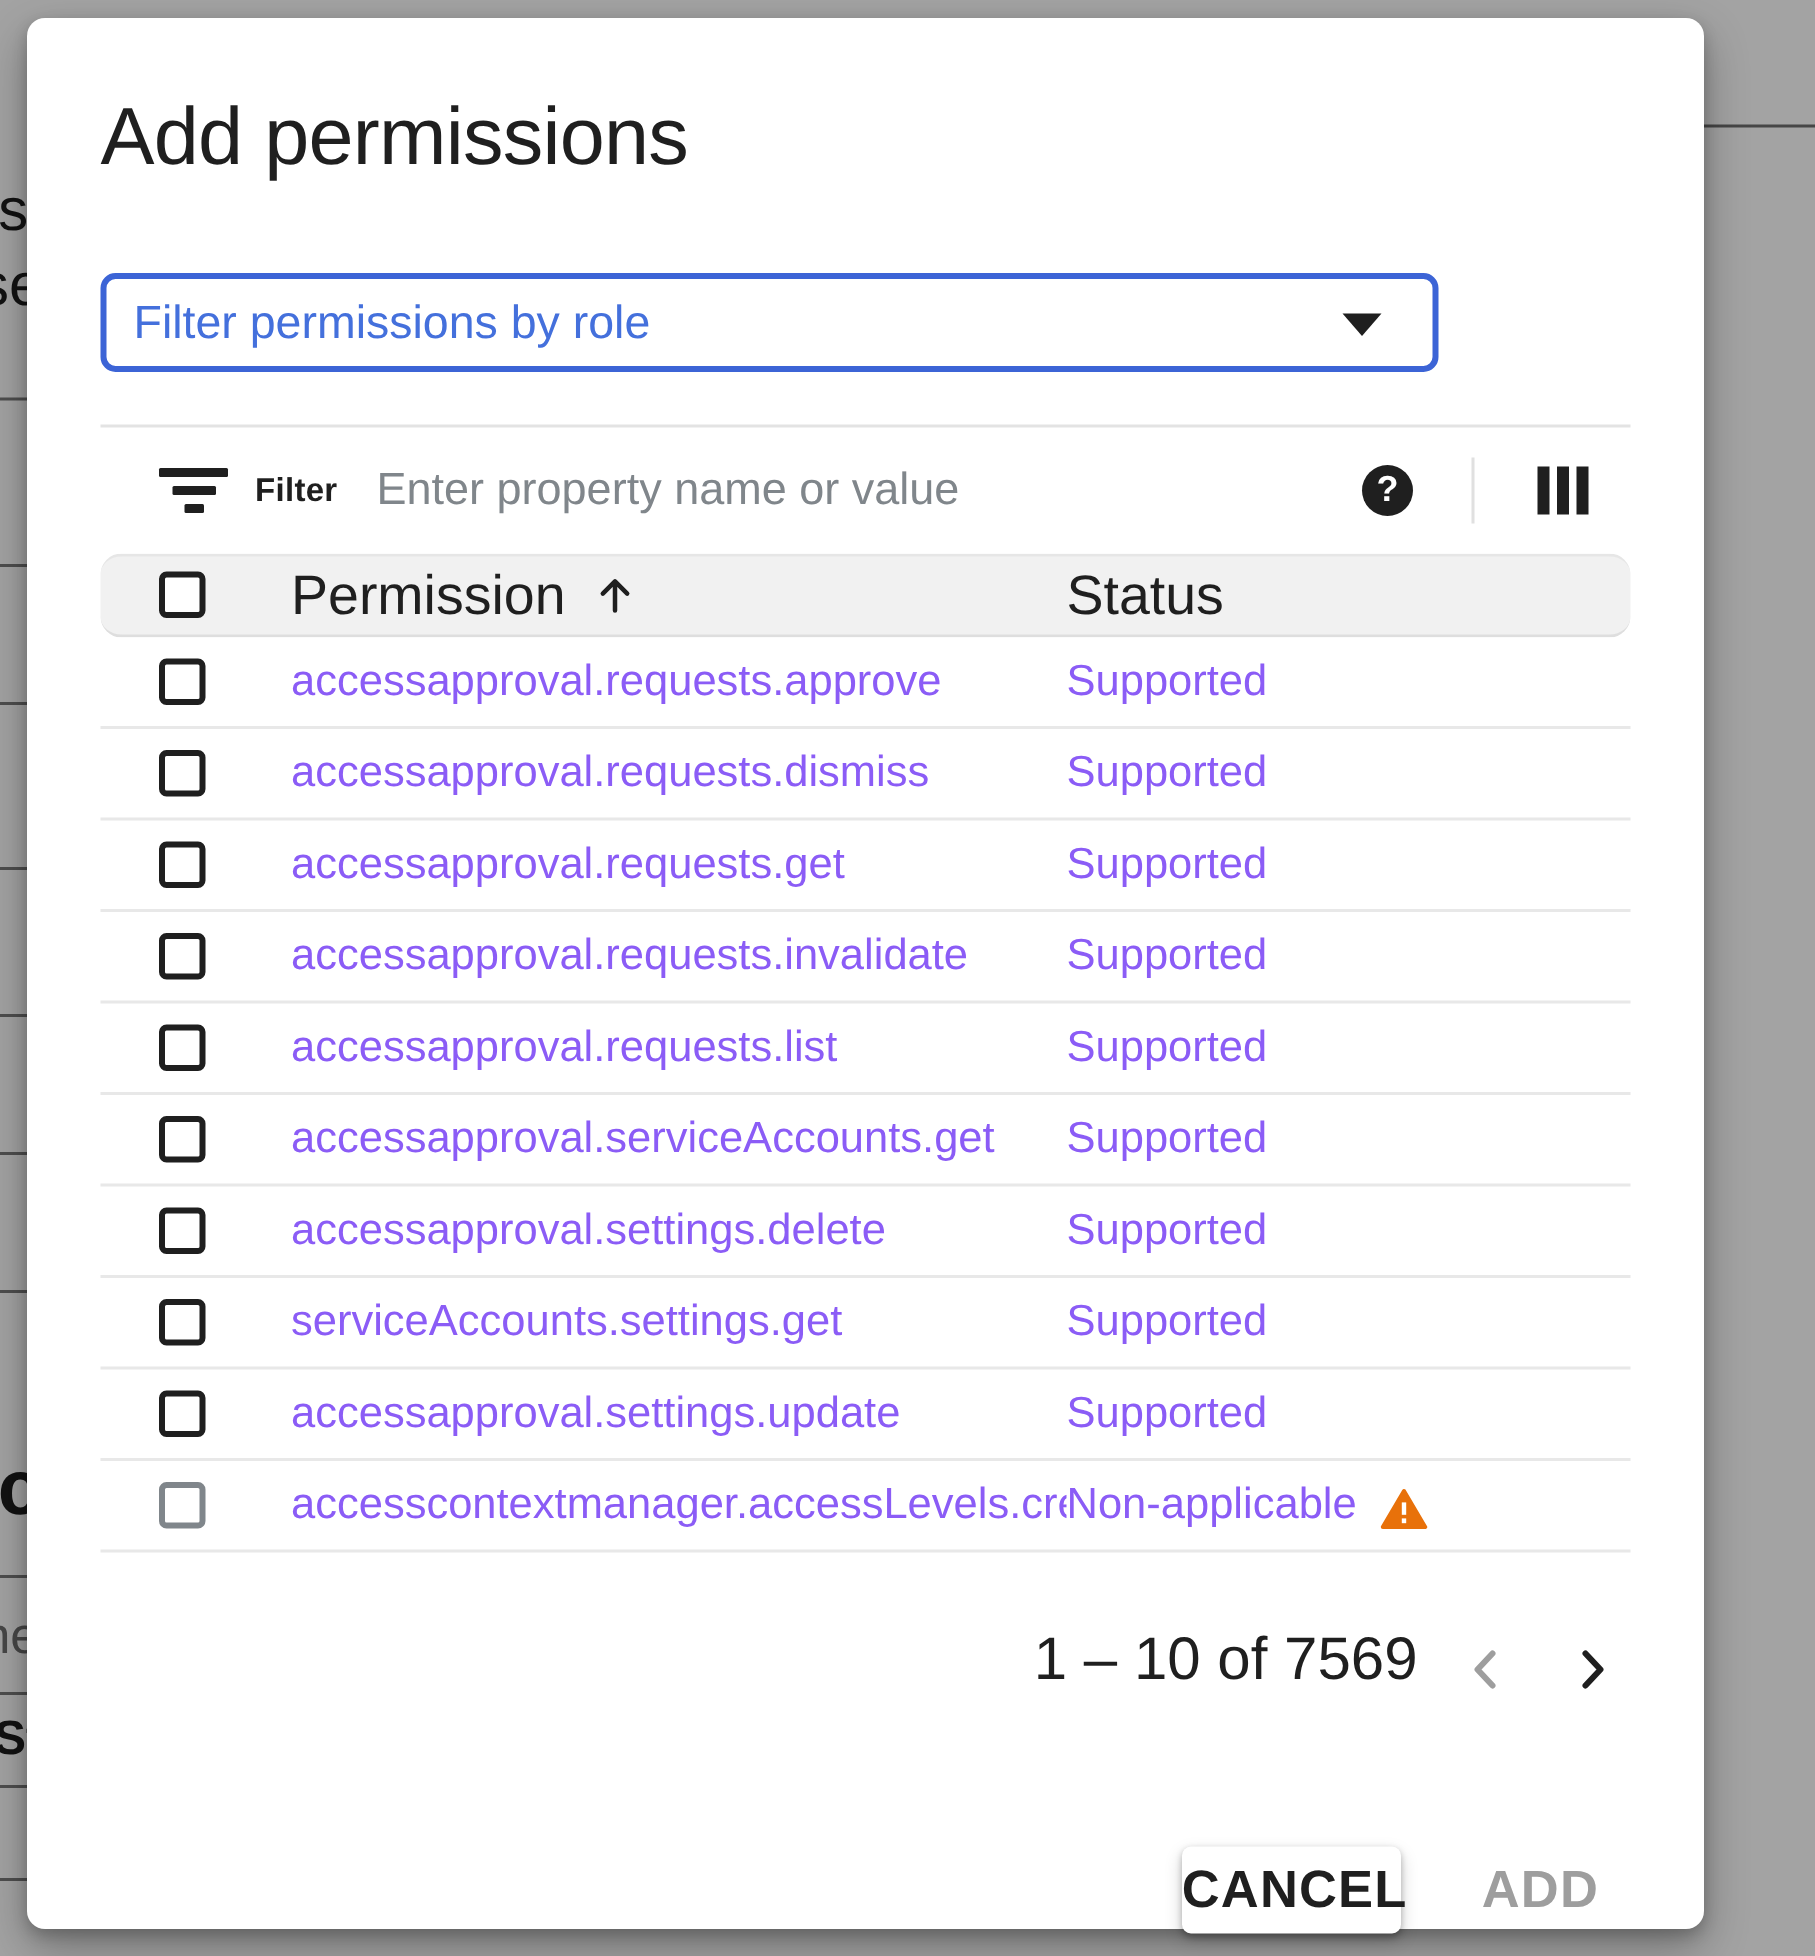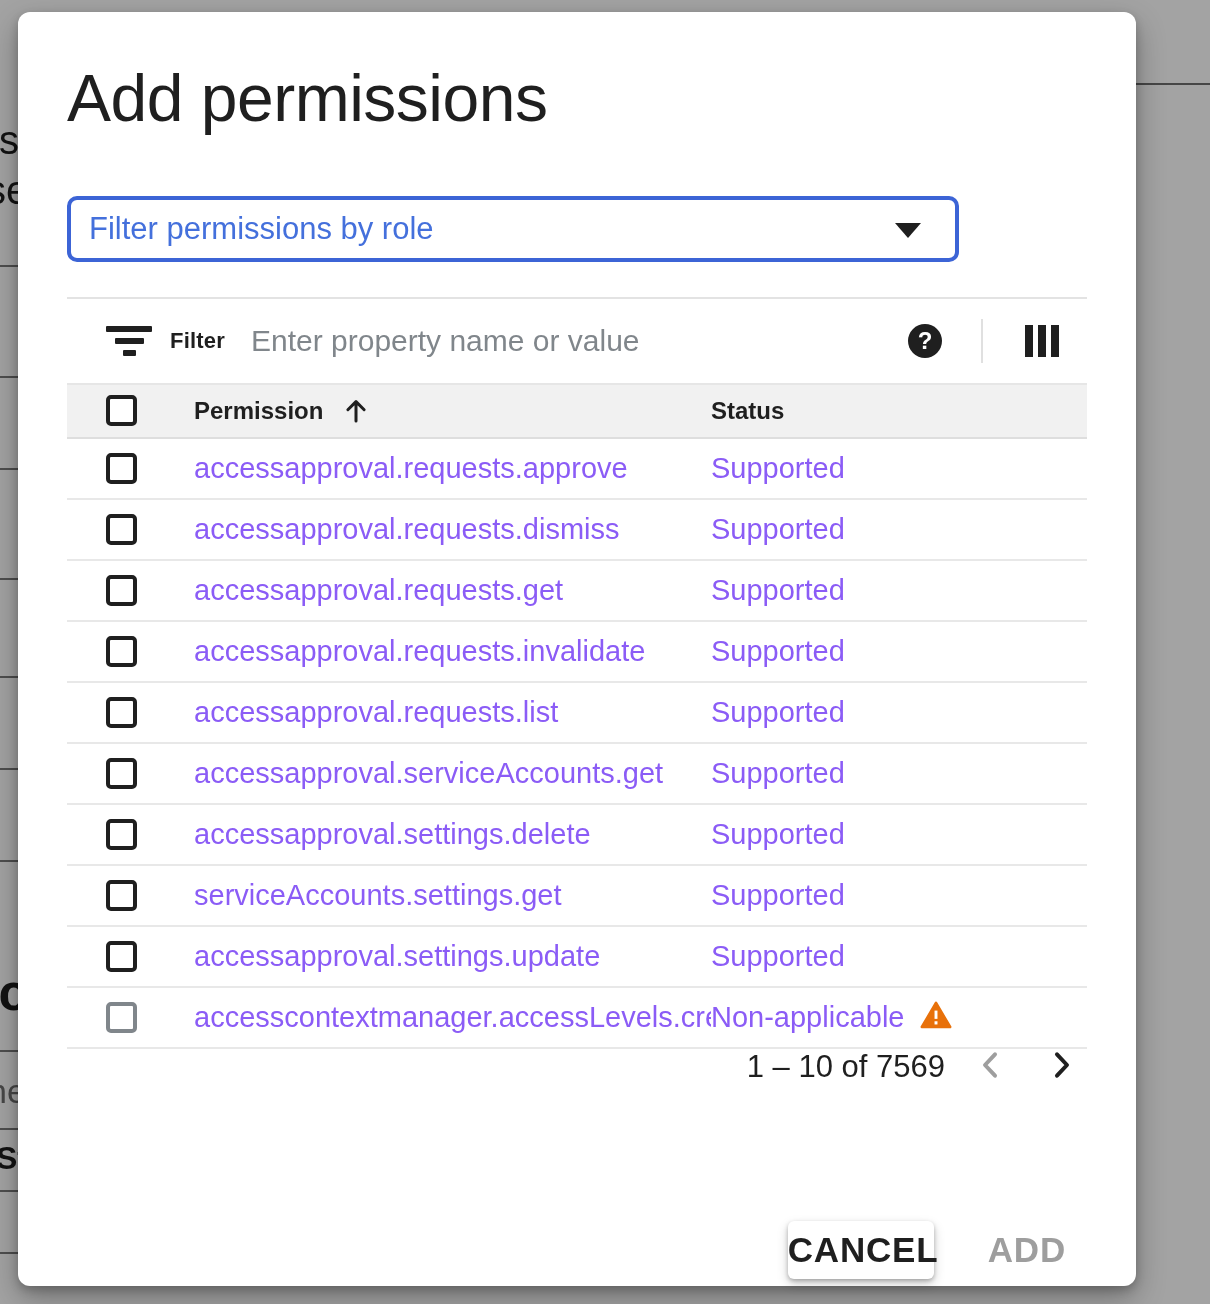--- a/index.html
+++ b/index.html
@@ -13,21 +13,21 @@
   .scrim { position:absolute; inset:0; background:rgba(0,0,0,0.36); }
 
   
   .dialog {
     position:absolute; left:18px; top:12px; width:1118px; height:1274px;
     background:#ffffff; border-radius:12px;
     box-shadow:0 12px 30px rgba(0,0,0,0.30), 0 4px 10px rgba(0,0,0,0.20);
     padding:0 49px;
   }
   .dialog-title {
-    padding-top:48px; font-size:66px; font-weight:400; color:#1f1f1f;
+    padding-top:48px; font-size:54px; font-weight:400; color:#1f1f1f;
     letter-spacing:-0.5px; line-height:1.18;
   }
 
   
   .role-select {
     margin-top:58px; height:66px; width:892px;
     border:4px solid #3c64d6; border-radius:10px;
     display:flex; align-items:center; padding:0 22px 0 18px;
     cursor:pointer; position:relative; background:#fff;
   }
@@ -64,39 +64,39 @@
     font-size:24px; font-weight:700; cursor:pointer; flex:none; margin-right:39px;
   }
   .toolbar-divider { width:2px; height:44px; background:#e0e0e0; flex:none; }
   .columns-btn { margin:0 28px 0 42px; display:flex; gap:5px; cursor:pointer; flex:none; }
   .columns-btn i { display:block; width:8px; height:32px; background:#1f1f1f; }
 
   
   .thead {
     height:56px; background:#f1f1f1; display:flex; align-items:center;
     border-top:2px solid #e6e6e6; border-bottom:2px solid #dedede;
-    font-weight:700; color:#1f1f1f; font-size:24px;
+    font-weight:400; color:#1f1f1f; font-size:37px;border-radius:14px;
   }
   .row {
     height:61px; display:flex; align-items:center;
     border-bottom:2px solid #e8e8e8; font-size:29px; color:#8b5cf6;
   }
   .cb { margin-left:39px; width:31px; height:31px; flex:none;
         border:4px solid #1f1f1f; border-radius:5px; background:#fff; cursor:pointer; }
   .cb.cb-muted { border-color:#80868b; }
   .col-perm { margin-left:57px; width:517px; display:flex; align-items:center; overflow:hidden; white-space:nowrap; }
-  .col-status { display:flex; align-items:flex-start; gap:16px; }
+  .col-status { display:flex; align-items:flex-end; gap:16px; }
   .sort-arrow { margin-left:18px; display:flex; }
 
   .warn-icon { display:flex; }
 
   
   .pagination {
-    height:70px; display:flex; align-items:flex-start; justify-content:flex-end;
-    font-size:31px; color:#1f1f1f; padding-right:10px;
+    height:70px; display:flex; align-items:flex-end; justify-content:flex-end;
+    font-size:40px; color:#1f1f1f; padding-right:10px;margin-top:24px;
   }
   .page-btn { background:none; border:none; cursor:pointer; display:flex; align-items:center; padding:0; }
   .page-btn.prev { margin-left:30px; }
   .page-btn.next { margin-left:38px; }
 
   
   .actions {
     margin-top:102px; display:flex; align-items:center; justify-content:flex-end;
     padding-right:7px; gap:40px;
   }

